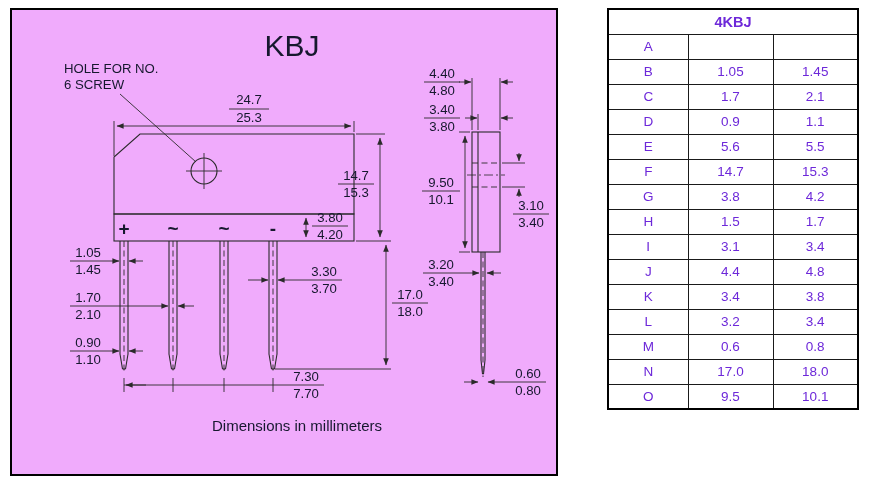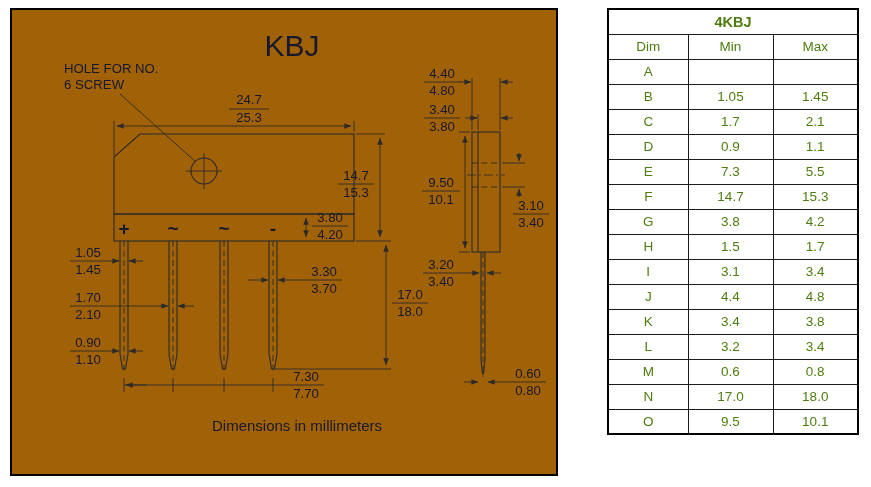--- a/index.html
+++ b/index.html
@@ -1,37 +1,37 @@
 <!DOCTYPE html>
 <html><head>
 <meta charset="utf-8">
 <style>
   * { margin:0; padding:0; box-sizing:border-box; }
   html,body { background:#ffffff; }
   body { width:871px; height:487px; font-family:"Liberation Sans", sans-serif; }
   .page { position:relative; width:871px; height:487px; background:#ffffff; overflow:hidden; }
 
   .drawing-box { position:absolute; left:10px; top:8px; width:548px; height:468px;
-                 border:2px solid #000; background:#a16207; }
+                 border:2px solid #000; background:#f0abfc; }
   svg { display:block; }
   svg text { fill:#16182e; font-family:"Liberation Sans", sans-serif; }
   .ln      { stroke:#2a2a2a; stroke-width:1.1; fill:none; }
   .thin    { stroke:#2a2a2a; stroke-width:0.9; fill:none; }
   .dash    { stroke:#2a2a2a; stroke-width:0.9; fill:none; stroke-dasharray:6 3.5; }
   .dashdot { stroke:#2a2a2a; stroke-width:0.8; fill:none; stroke-dasharray:9 3 2 3; }
   .dimtxt  { font-size:13.2px; text-anchor:middle; }
   .title   { font-size:30px; text-anchor:middle; }
   .note    { font-size:13.2px; }
   .caption { font-size:15px; text-anchor:middle; }
   .term    { font-size:19px; font-weight:bold; text-anchor:middle; }
 
   .dim-table-wrap { position:absolute; left:607px; top:8px; }
   table.dim-table { border-collapse:collapse; background:#fff; border:2px solid #000; }
   .dim-table th, .dim-table td { border:1px solid #1a1a1a; width:85px; height:25px;
-      text-align:center; vertical-align:middle; font-size:13.5px; color:#4d7c0f;
+      text-align:center; vertical-align:middle; font-size:13.5px; color:#6d28d9;
       font-weight:normal; padding:0; }
   .dim-table .dim-col { width:80px; }
   .dim-table .tbl-title { font-weight:bold; font-size:14.5px; }
 </style>
 </head>
 <body>
 
 <div class="page">
 
   <div class="drawing-box">
@@ -220,25 +220,20 @@
       </g>
     </svg>
   </div>
 
   <div class="dim-table-wrap">
     <table class="dim-table">
       <thead>
         <tr>
           <th colspan="3" class="tbl-title">4KBJ</th>
         </tr>
-        <tr>
-          <th class="dim-col">Dim</th>
-          <th>Min</th>
-          <th>Max</th>
-        </tr>
       </thead>
       <tbody>
         <tr>
             <td class="dim-col">A</td>
             <td></td>
             <td></td>
           </tr>
         <tr>
             <td class="dim-col">B</td>
             <td>1.05</td>
@@ -249,21 +244,21 @@
             <td>1.7</td>
             <td>2.1</td>
           </tr>
         <tr>
             <td class="dim-col">D</td>
             <td>0.9</td>
             <td>1.1</td>
           </tr>
         <tr>
             <td class="dim-col">E</td>
-            <td>7.3</td>
+            <td>5.6</td>
             <td>5.5</td>
           </tr>
         <tr>
             <td class="dim-col">F</td>
             <td>14.7</td>
             <td>15.3</td>
           </tr>
         <tr>
             <td class="dim-col">G</td>
             <td>3.8</td>

